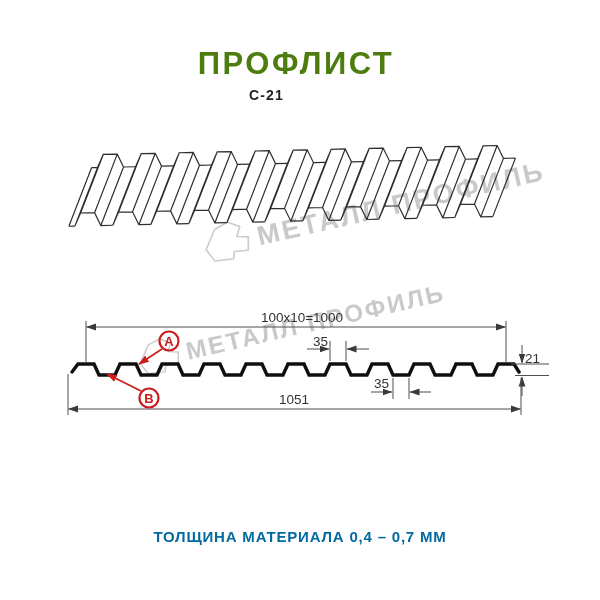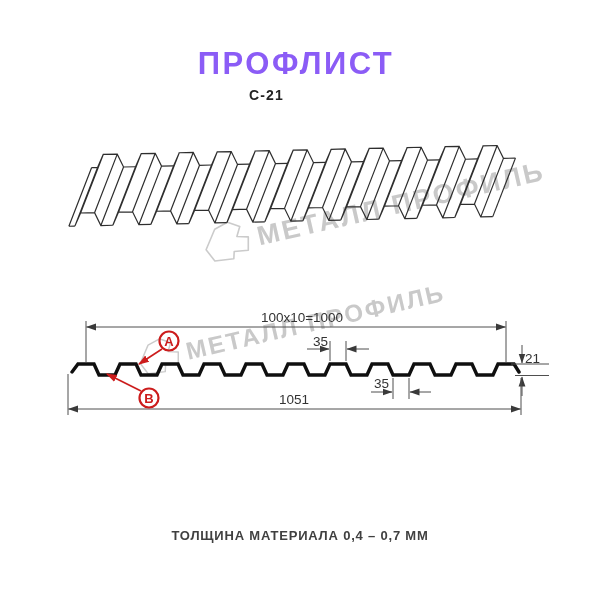--- a/index.html
+++ b/index.html
@@ -2,29 +2,29 @@
 <html><head>
 <meta charset="utf-8">
 <style>
   html,body{margin:0;padding:0;}
   body{
     width:600px;height:600px;position:relative;background:#ffffff;
     font-family:"Liberation Sans", sans-serif;overflow:hidden;
   }
   .page-title{
     position:absolute;top:46px;left:0;width:592px;text-align:center;
-    font-size:31px;font-weight:800;letter-spacing:2.5px;color:#8b5cf6;margin:0;
+    font-size:31px;font-weight:800;letter-spacing:2.5px;color:#4d7c0f;margin:0;
   }
   .product-code{
     position:absolute;top:87px;left:0;width:533px;text-align:center;
     font-size:14px;font-weight:700;letter-spacing:1.2px;color:#232323;
   }
   .thickness-note{
     position:absolute;top:528px;left:0;width:600px;text-align:center;
-    font-size:13px;font-weight:700;letter-spacing:0.8px;color:#404040;
+    font-size:15px;font-weight:700;letter-spacing:0.8px;color:#0369a1;
   }
   svg{position:absolute;left:0;top:0;}
   svg text{font-family:"Liberation Sans", sans-serif;}
   .dim-text{font-size:13.5px;fill:#333333;}
   .thin{stroke:#4f4f4f;stroke-width:1;fill:none;}
   .sketch{stroke:#2e2e2e;stroke-width:1.2;fill:none;}
   .profile-line{stroke:#0f0f0f;stroke-width:3.4;fill:none;stroke-linecap:round;}
   .red-line{stroke:#cc1c1c;stroke-width:1.6;fill:none;}
   .red-circ{stroke:#cc1c1c;stroke-width:2.2;fill:none;}
   .red-letter{font-size:13px;font-weight:700;fill:#cc1c1c;text-anchor:middle;}

